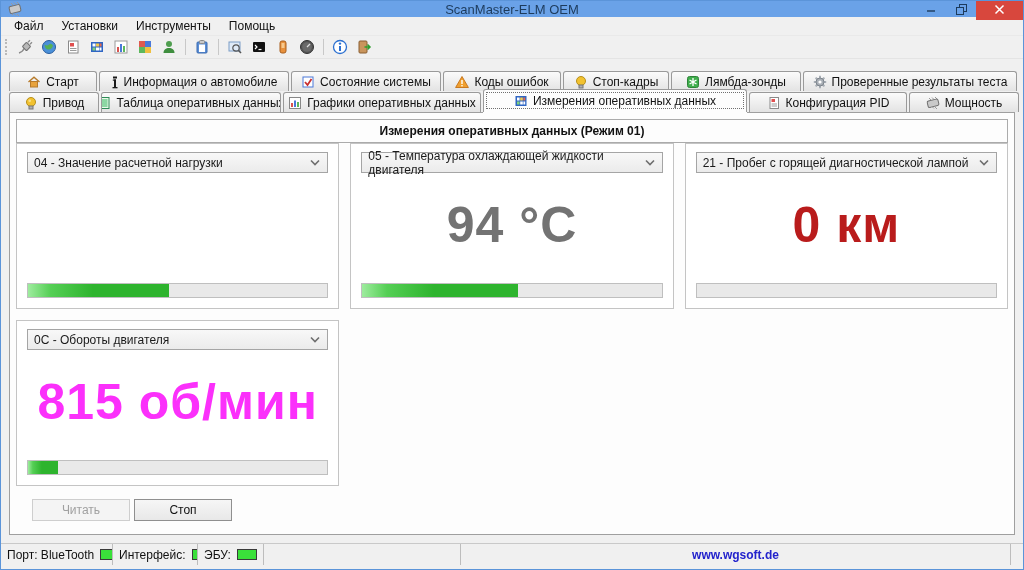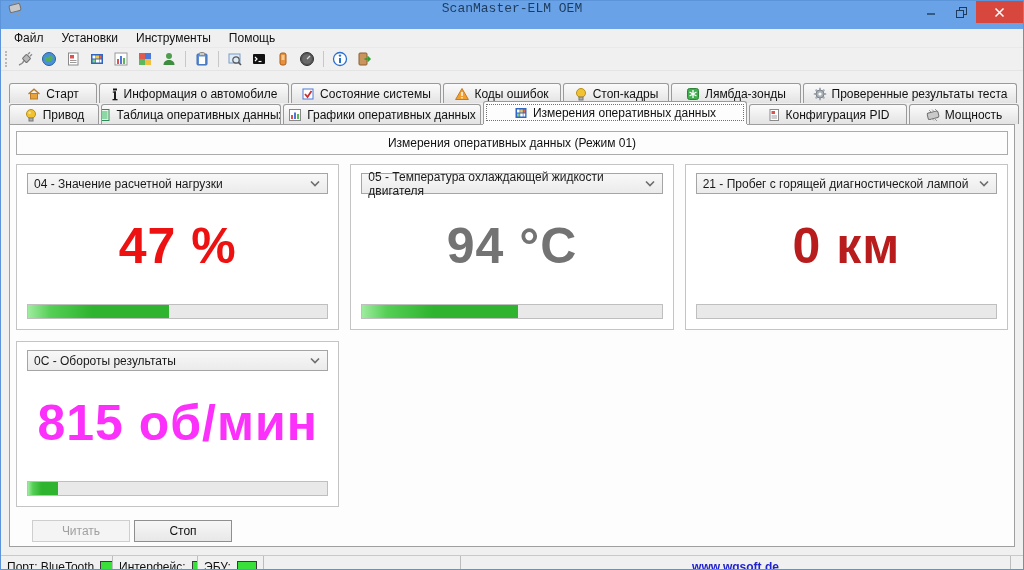--- a/index.html
+++ b/index.html
@@ -1,20 +1,20 @@
 <!DOCTYPE html>
 <html><head>
 <meta charset="utf-8">
 <style>
   * { margin:0; padding:0; box-sizing:border-box; }
   html,body { width:1024px; height:570px; font-family:"Liberation Sans", sans-serif; }
   .window { width:1024px; height:570px; border:1px solid #5b94d9; background:#f0f0f0; overflow:hidden; position:relative; }
 
   
-  .titlebar { height:28px; background:#6aa2e8; display:flex; align-items:flex-start; position:relative;font-family:Liberation Mono, monospace; }
+  .titlebar { height:16px; background:#6aa2e8; display:flex; align-items:center; position:relative; }
   .titlebar .appicon { margin-left:7px; display:flex; }
   .titlebar .title { position:absolute; left:0; right:0; text-align:center; font-size:13px; color:#1d3b5c; }
   .wincontrols { margin-left:auto; display:flex; height:22px; align-items:stretch; }
   .wbtn { width:30px; display:flex; align-items:center; justify-content:center; color:#1d3b5c; }
   .wbtn.close { width:47px; background:#d8473d; }
 
   
   .menubar { height:19px; display:flex; align-items:center; padding-left:4px; background:#f0f0f0; font-size:12px; border-bottom:1px solid #e9e9e9; }
   .menuitem { padding:12px 9px; height:100%; display:flex; align-items:center; color:#111; }
 
@@ -28,21 +28,21 @@
   
   .tabrow { height:21px; display:flex; align-items:flex-end; padding-left:8px; background:#f0f0f0; }
   .tab { height:20px; display:flex; align-items:center; justify-content:center; gap:5px; font-size:12px; color:#111;
          background:linear-gradient(#fbfbfb,#e3e3e3); border:1px solid #9a9a9a; border-bottom:none;
          border-radius:3px 3px 0 0; margin-right:2px; white-space:nowrap; overflow:hidden; flex:0 0 auto; }
   .tab.active { height:23px; background:#fdfdfd; position:relative; z-index:3; outline:1px dotted #707070; outline-offset:-4px; box-shadow:0 2px 0 #fdfdfd; }
 
   
   .page { margin:0 8px; height:423px; background:#fdfdfd; border:1px solid #9f9f9f; padding:6px; position:relative; }
   .pageheader { height:24px; border:1px solid #ababab; background:#fdfdfd; display:flex; align-items:center; justify-content:center;
-                font-size:12px; font-weight:normal; color:#111; margin-bottom:9px; }
+                font-size:12px; font-weight:bold; color:#111; }
   .gauges { display:grid; grid-template-columns:1fr 1fr 1fr; gap:11px; }
   .gauge { height:166px; border:1px solid #c4c4c4; background:#fff; position:relative; padding:8px 10px; }
   .combo { height:21px; border:1px solid #a5a5a5; background:linear-gradient(#f8f8f8,#ebebeb); display:flex; align-items:center;
            padding:0 6px; font-size:12px; color:#1a1a1a; }
   .combo .arrow { margin-left:auto; display:flex; }
   .bigval { position:absolute; left:0; right:0; top:46px; height:70px; display:flex; align-items:center; justify-content:center;
             font-size:50px; font-weight:bold; letter-spacing:1px; }
   .ptrack { position:absolute; left:10px; right:10px; bottom:10px; height:15px; background:#e9e9e9; border:1px solid #bfbfbf; }
   .pfill { height:100%; background:linear-gradient(90deg,#9eec9e 0,#55cf55 16%,#2eb42e 46%,#2eb42e); }
 
@@ -383,21 +383,20 @@
 
       <div class="gauge">
         <div class="combo">
           <span>04 - Значение расчетной нагрузки</span>
           <span class="arrow">
               <svg width="12" height="8" viewBox="0 0 12 8">
                 <path d="M2 1.5L6 5.5 10 1.5" fill="none" stroke="#6e6e6e" stroke-width="1.6"></path>
               </svg>
             </span>
         </div>
-        <div class="bigval" style="color: rgb(238, 17, 17);">47 %</div>
         <div class="ptrack">
             <div class="pfill" style="width: 47%;"></div>
           </div>
       </div>
 
       <div class="gauge">
         <div class="combo">
           <span>05 - Температура охлаждающей жидкости двигателя</span>
           <span class="arrow">
               <svg width="12" height="8" viewBox="0 0 12 8">
@@ -421,21 +420,21 @@
             </span>
         </div>
         <div class="bigval" style="color: #b91c1c;">0 км</div>
         <div class="ptrack">
             <div class="pfill" style="width: 0%;"></div>
           </div>
       </div>
 
       <div class="gauge">
         <div class="combo">
-          <span>0C - Обороты результаты</span>
+          <span>0C - Обороты двигателя</span>
           <span class="arrow">
               <svg width="12" height="8" viewBox="0 0 12 8">
                 <path d="M2 1.5L6 5.5 10 1.5" fill="none" stroke="#6e6e6e" stroke-width="1.6"></path>
               </svg>
             </span>
         </div>
         <div class="bigval" style="color: rgb(251, 48, 251);">815 об/мин</div>
         <div class="ptrack">
             <div class="pfill" style="width: 10%;"></div>
           </div>

